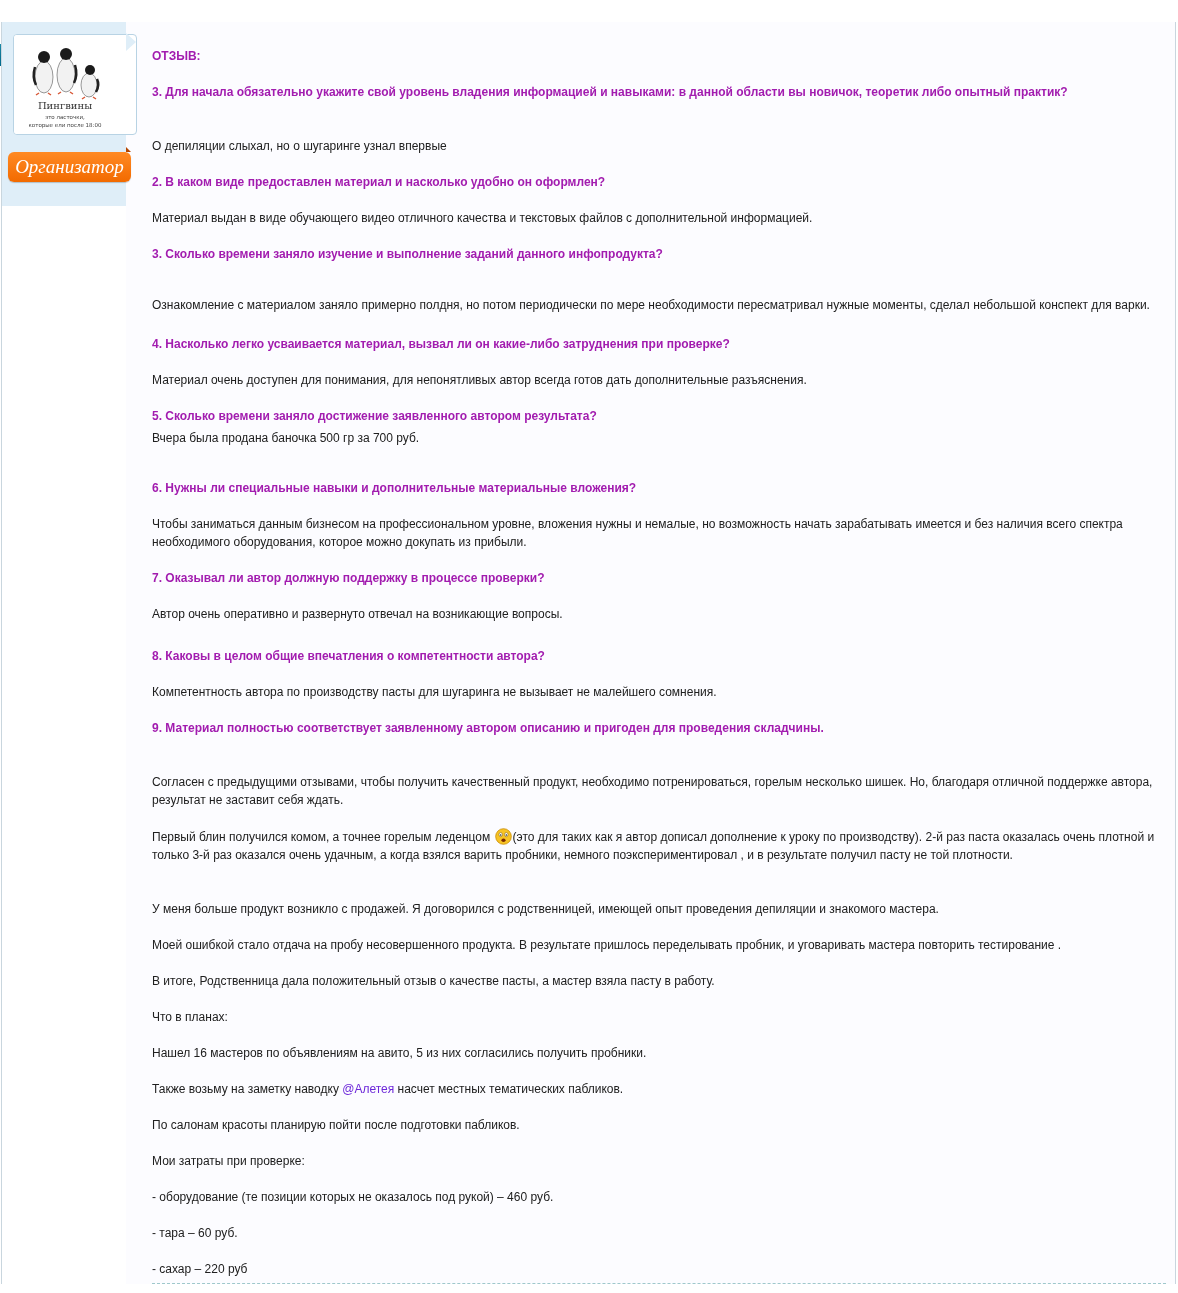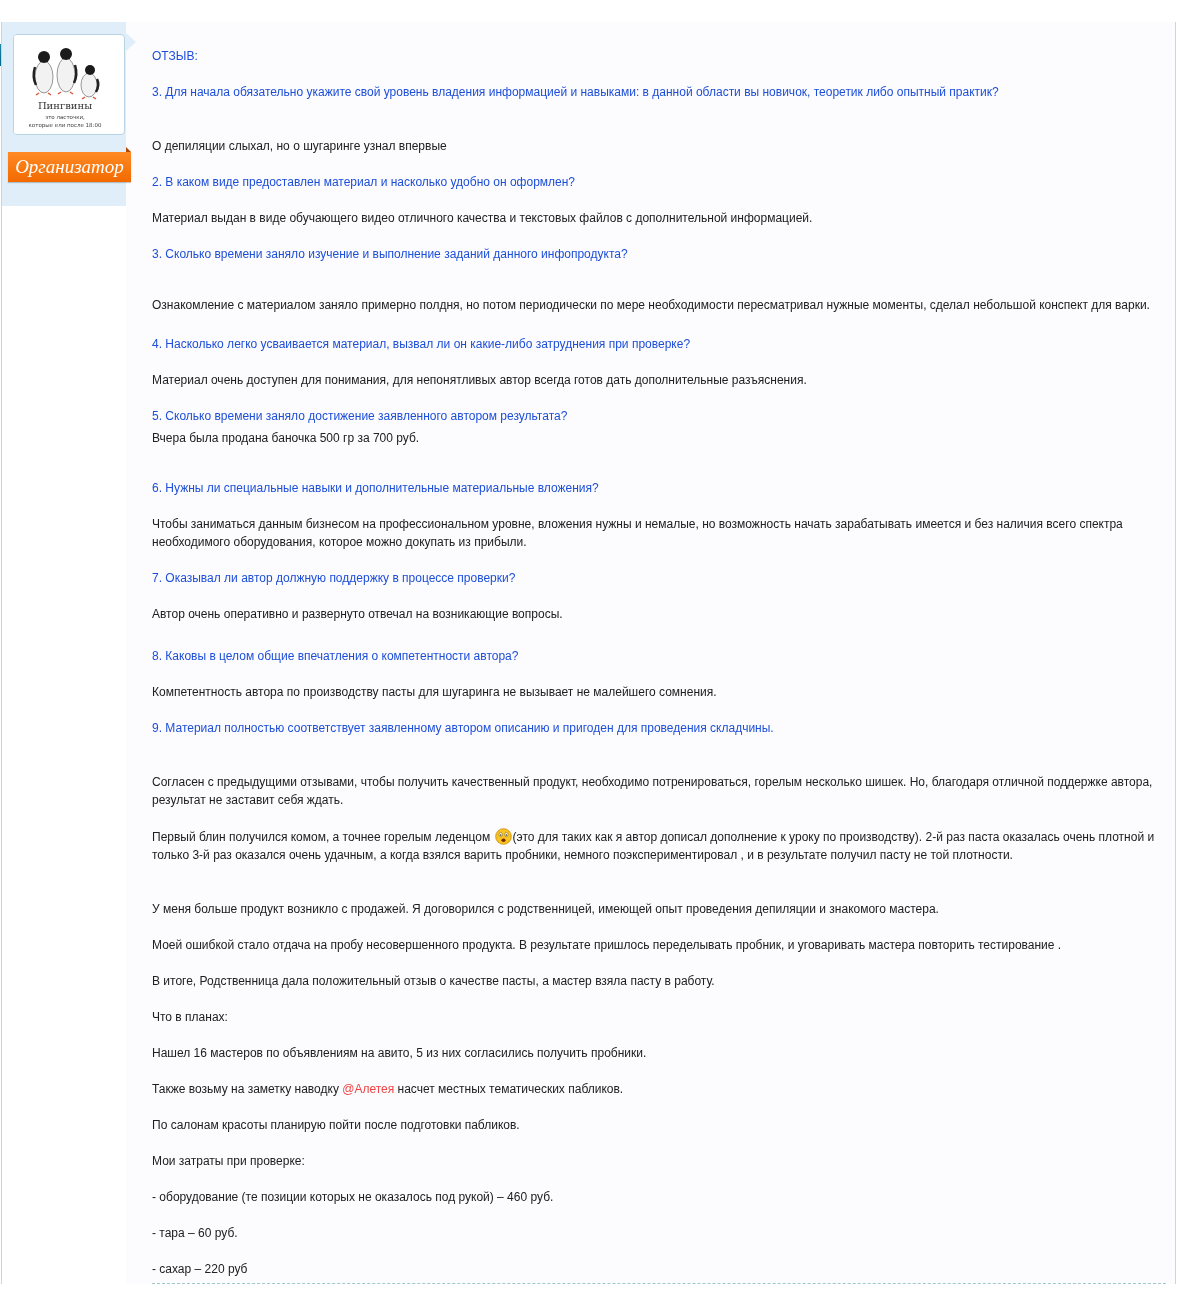--- a/index.html
+++ b/index.html
@@ -21,53 +21,53 @@
     border-left: 1px solid #c9d6de; border-right: 1px solid #c9d6de;
     background: #fcfcff;
   }
 
   .sidebar {
     position: absolute; left: 2px; top: 22px; width: 124px; height: 184px;
     background: #dfeef8;
   }
   .sidebar-lower { position: absolute; left: 2px; top: 206px; width: 124px; height: 1078px; background: #ffffff; }
   .avatar {
-    position: absolute; left: 11px; top: 12px; width: 112px; height: 101px;
+    position: absolute; left: 11px; top: 12px; width: 124px; height: 101px;
     background: #ffffff; border: 1px solid #b8d3e4; border-radius: 4px; overflow: hidden;
   }
   .avatar svg { display: block; }
   .username {
     position: absolute; left: 0; top: 129px; width: 124px; text-align: center;
     font-weight: bold; font-size: 14px; color: #075a86;
   }
   .role-badge {
     position: absolute; left: 8px; top: 152px; width: 123px; height: 30px;
     background: linear-gradient(#ff8a24, #f26a00);
     color: #ffffff; font-family: "Liberation Serif", "DejaVu Serif", serif; font-style: italic;
-    font-size: 19px; line-height: 30px; text-align: center; border-radius: 0;
+    font-size: 19px; line-height: 30px; text-align: center; border-radius: 6px;
     box-shadow: 0 1px 1px rgba(0,0,0,0.2);
   }
   .role-badge:after {
     content: ""; position: absolute; right: 0; top: -5px;
     border-left: 5px solid #b34600; border-top: 5px solid transparent;
   }
   .arrow {
     position: absolute; left: 126px; top: 33px; width: 0; height: 0;
     border-top: 9px solid transparent; border-bottom: 9px solid transparent;
     border-right: 10px solid #dfeef8; transform: scaleX(-1); left: 126px;
   }
 
   .content {
     position: absolute; left: 152px; top: 22px; width: 1010px;
     font-size: 12px; line-height: 18px; color: #1a1a1a;
   }
   .content p { position: absolute; left: 0; width: 1010px; }
-  .q { font-weight: normal; color: #1d4ed8; }
+  .q { font-weight: bold; color: #a21caf; }
   .a { color: #202020; }
-  .mention { color: #ef4444; }
+  .mention { color: #6d28d9; }
   .emoji { display: inline-block; width: 17px; height: 17px; vertical-align: -4px; margin: 0 1px; }
 
   .dashed { position: absolute; left: 152px; top: 1283px; width: 1014px; border-top: 1px dashed #9fc8cc; }
 </style>
 </head>
 <body>
 
 <div class="topbar">
   <div class="left">
     <span>Вчера, в 10:13</span>

